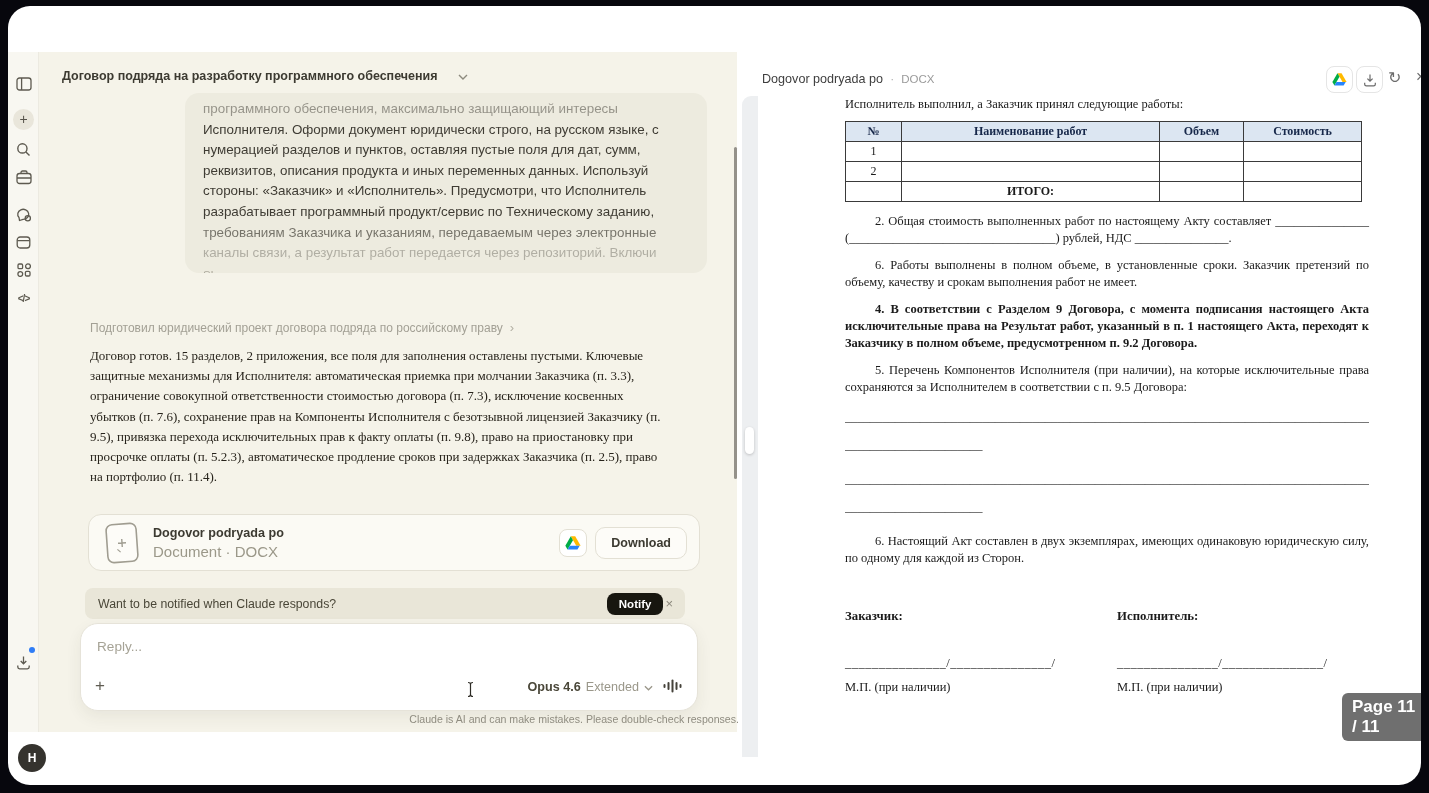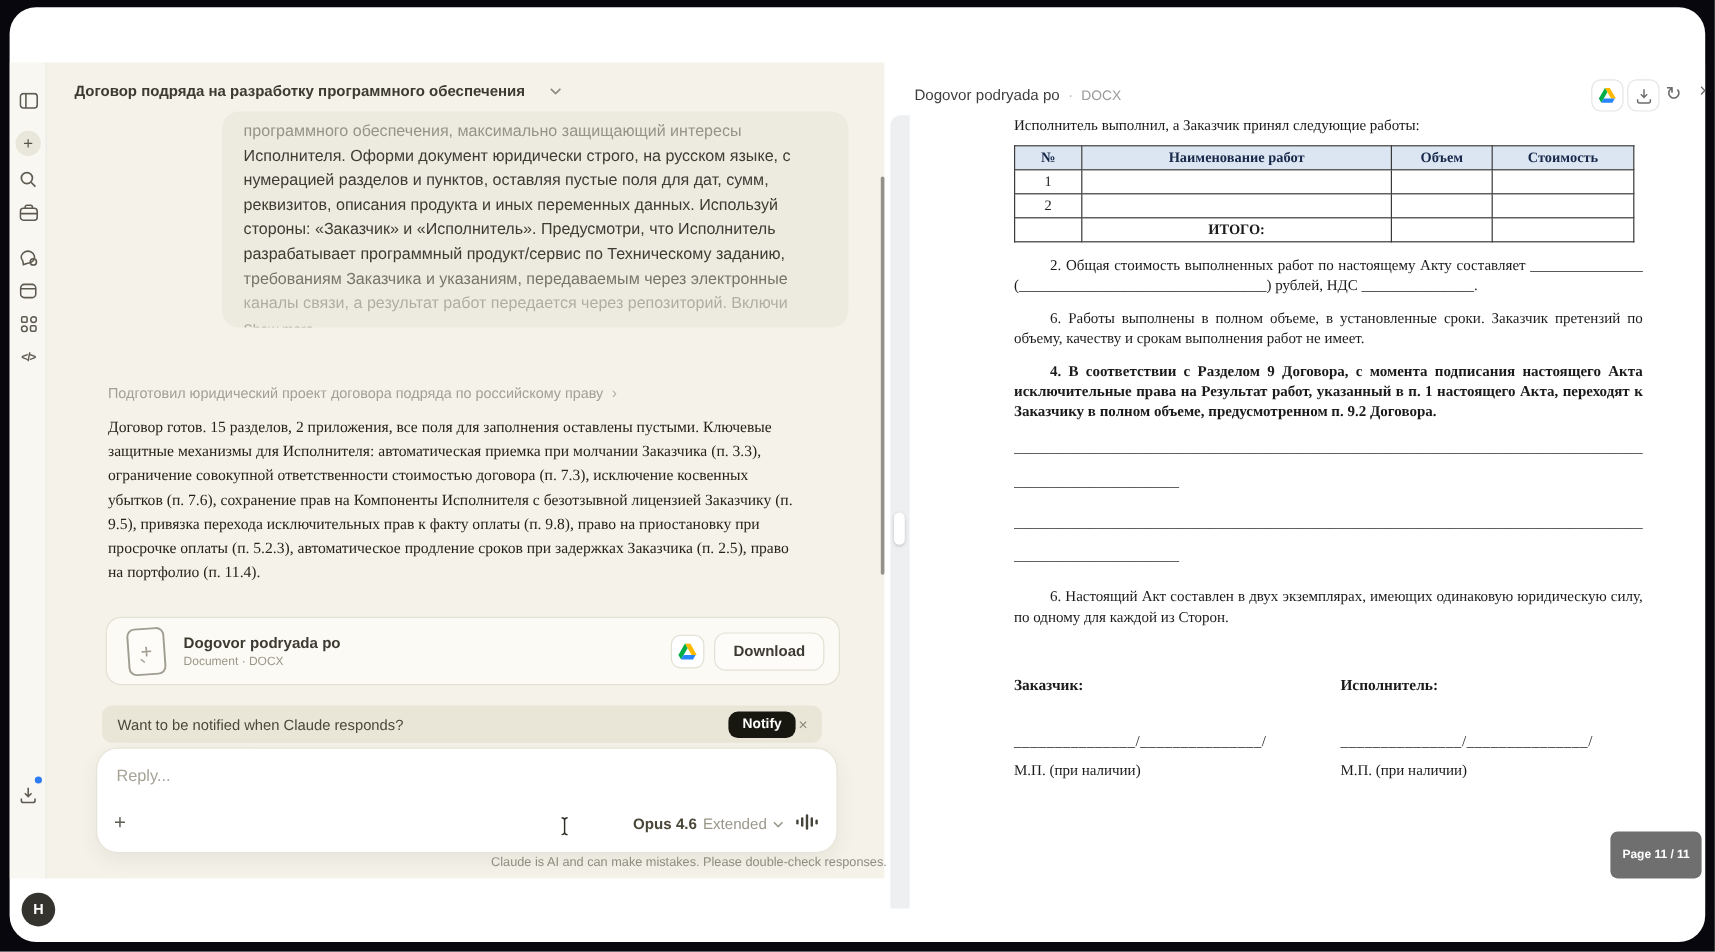--- a/index.html
+++ b/index.html
@@ -51,21 +51,21 @@
               font-family:"Liberation Serif", serif; font-size:13px;
               line-height:20.2px; color:#27231b; }
 
   .file-card { position:absolute; left:49px; top:462px; width:612px; height:57px;
                background:#fbfaf4; border:1px solid #e3e0d4; border-radius:13px;
                display:flex; align-items:center; }
   .file-thumb { width:34px; height:42px; margin-left:16px; color:#8d8a7e;
                 transform:rotate(-4deg); }
   .file-text { margin-left:14px; flex:1; }
   .file-title { font-size:12.6px; font-weight:700; color:#3c3a31; }
-  .file-meta { font-size:10px; color:#9b9889; margin-top:3px; }
+  .file-meta { font-size:15px; color:#9b9889; margin-top:3px; }
   .drive-btn { width:28px; height:28px; border:1px solid #e3e0d4; border-radius:8px;
                background:#fff; display:flex; align-items:center; justify-content:center;
                margin-right:8px; cursor:pointer; }
   .download-btn { height:32px; padding:0 15px; border:1px solid #e3e0d4;
                   border-radius:10px; background:#fdfcf8; font-size:12.5px;
                   font-weight:700; color:#3c3a31; display:flex; align-items:center;
                   margin-right:12px; cursor:pointer; }
 
   .notify-bar { position:absolute; left:46px; top:536px; width:600px; height:31px;
                 background:#e9e6d8; border-radius:8px; display:flex; align-items:center; }
@@ -130,21 +130,21 @@
                 color:#2c2c2c; }
   .p6 { margin-top:20px; }
   .sig-row { display:flex; margin-top:42px; }
   .sig-col { width:250px; }
   .sig-col + .sig-col { margin-left:22px; }
   .sig-label { font-weight:700; font-size:12.8px; }
   .sig-line { margin-top:32px; letter-spacing:.5px; }
   .sig-stamp { margin-top:9px; }
 
   .page-badge { position:absolute; left:1342px; top:693px; background:#6f6f6f;
-                color:#fff; font-size:10px; font-weight:700; padding:14px 10px;
+                color:#fff; font-size:17px; font-weight:700; padding:4px 10px;
                 border-radius:6px; }
 </style>
 </head>
 <body>
 
 <div class="window">
   <div class="stage">
 
     <div class="sidebar">
       <div class="side-icon" style="top:20px;">
@@ -352,20 +352,21 @@
           <td class="total">ИТОГО:</td>
           <td></td>
           <td></td>
         </tr>
       </tbody>
         </table>
 
       <div class="para">2. Общая стоимость выполненных работ по настоящему Акту составляет _______________ (_________________________________) рублей, НДС _______________.</div>
       <div class="para">6. Работы выполнены в полном объеме, в установленные сроки. Заказчик претензий по объему, качеству и срокам выполнения работ не имеет.</div>
       <div class="para bold">4. В соответствии с Разделом 9 Договора, с момента подписания настоящего Акта исключительные права на Результат работ, указанный в п. 1 настоящего Акта, переходят к Заказчику в полном объеме, предусмотренном п. 9.2 Договора.</div>
+      <div class="para">5. Перечень Компонентов Исполнителя (при наличии), на которые исключительные права сохраняются за Исполнителем в соответствии с п. 9.5 Договора:</div>
 
       <div class="blank-line">_____________________________________________________________________________________</div>
       <div class="blank-line">______________________</div>
       <div class="blank-line" style="margin-top:22px;">_____________________________________________________________________________________</div>
       <div class="blank-line">______________________</div>
 
       <div class="para p6">6. Настоящий Акт составлен в двух экземплярах, имеющих одинаковую юридическую силу, по одному для каждой из Сторон.</div>
 
       <div class="sig-row">
         <div class="sig-col">

